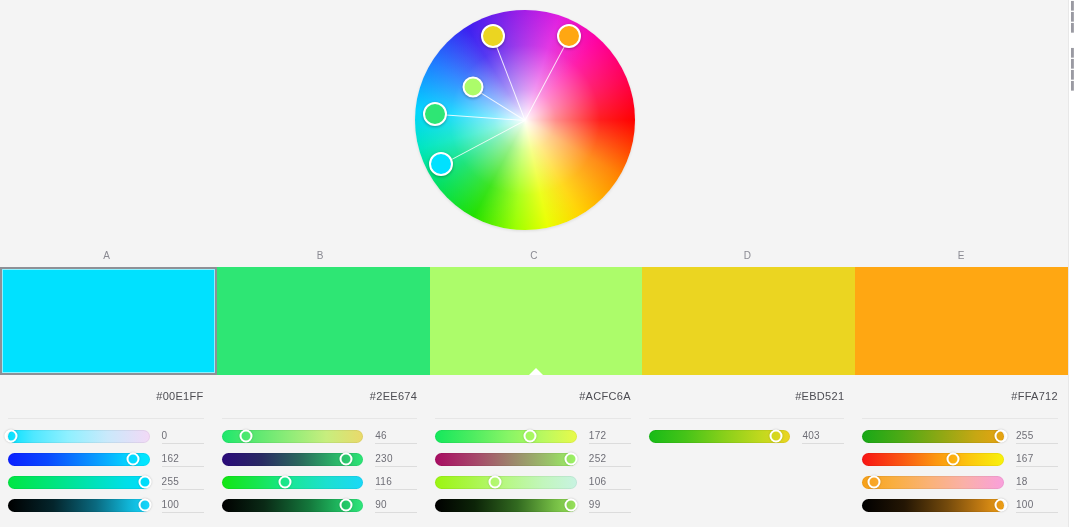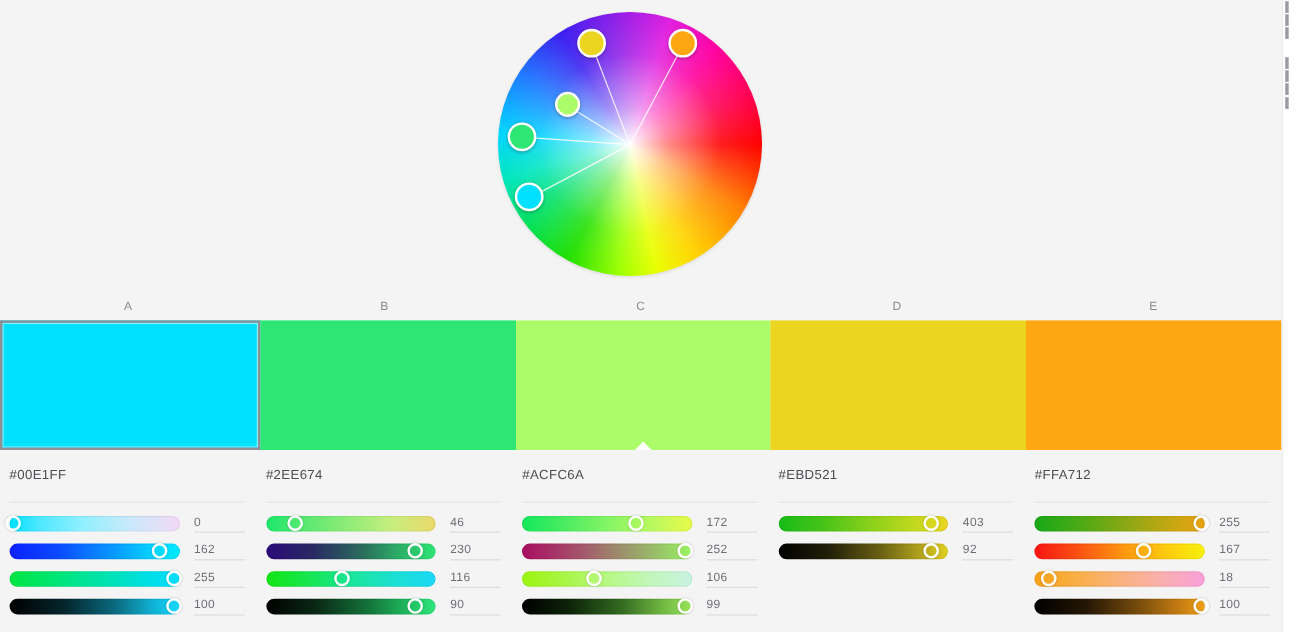--- a/index.html
+++ b/index.html
@@ -80,20 +80,21 @@
     position: absolute; left: 0; top: 383px; width: 1068px; height: 144px;
     display: flex;
   }
   .slider-group {
     flex: 1 1 0; position: relative; padding: 7px 10px 0 8px;
   }
   .hex-label {
     font-size: 11px; color: #4c4c52; letter-spacing: .3px;
     padding-bottom: 16px; margin-bottom: 6px;
     border-bottom: 1px solid #e6e6e6;
+    text-align: right;
   }
   .slider-row {
     display: flex; align-items: center; height: 22px; margin-top: 1px;
   }
   .track-wrap { position: relative; flex: 1 1 auto; height: 13px; }
   .track {
     position: absolute; inset: 0; border-radius: 7px;
     box-shadow: inset 0 0 0 1px rgba(0,0,0,0.05);
   }
   .knob {
@@ -260,27 +261,20 @@
       </div>
       <div class="slider-group">
         <div class="hex-label">#EBD521</div>
         <div class="slider-row">
           <div class="track-wrap">
             <div class="track" style="background: linear-gradient(to right, rgb(23, 187, 23) 0%, rgb(70, 196, 24) 26%, rgb(138, 208, 26) 54%, rgb(194, 217, 30) 80%, rgb(236, 213, 33) 100%);"></div>
             <div class="knob" style="left: 90%;"></div>
           </div>
           <div class="slider-val">403</div>
         </div>
-        <div class="slider-row">
-          <div class="track-wrap">
-            <div class="track" style="background: linear-gradient(to right, rgb(0, 0, 0) 0%, rgb(34, 32, 8) 30%, rgb(106, 96, 20) 60%, rgb(181, 166, 28) 85%, rgb(226, 209, 34) 100%);"></div>
-            <div class="knob" style="left: 90%;"></div>
-          </div>
-          <div class="slider-val">92</div>
-        </div>
       </div>
       <div class="slider-group">
         <div class="hex-label">#FFA712</div>
         <div class="slider-row">
           <div class="track-wrap">
             <div class="track" style="background: linear-gradient(to right, rgb(23, 168, 23) 0%, rgb(74, 170, 21) 26%, rgb(139, 168, 20) 54%, rgb(198, 167, 19) 80%, rgb(232, 163, 18) 100%);"></div>
             <div class="knob" style="left: 98%;"></div>
           </div>
           <div class="slider-val">255</div>
         </div>

